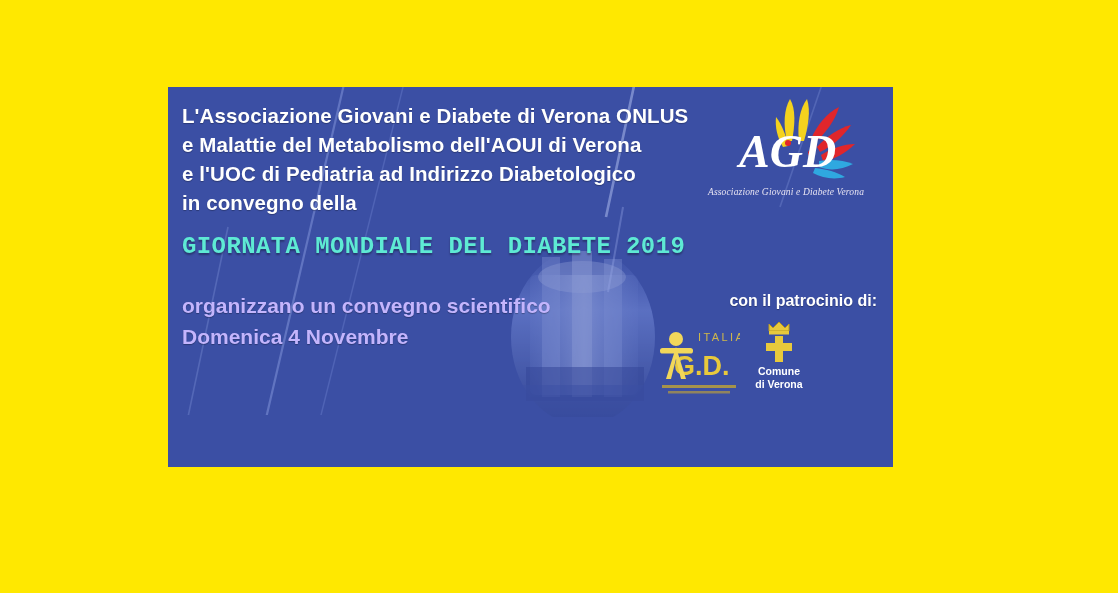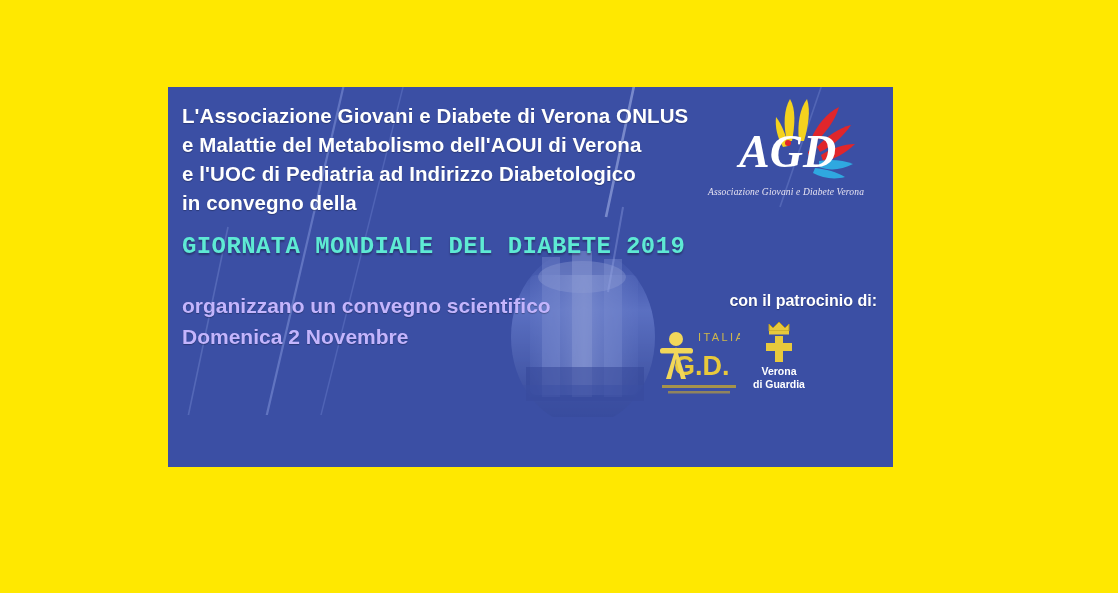--- a/index.html
+++ b/index.html
@@ -200,21 +200,21 @@
       <div>L'Associazione Giovani e Diabete di Verona ONLUS</div>
       <div>e Malattie del Metabolismo dell'AOUI di Verona</div>
       <div>e l'UOC di Pediatria ad Indirizzo Diabetologico</div>
       <div>in convegno della</div>
     </div>
 
     <div id="headline">GIORNATA MONDIALE DEL DIABETE 2019</div>
 
     <div id="details">
       <div>organizzano un convegno scientifico</div>
-      <div>Domenica 2 Novembre</div>
+      <div>Domenica 4 Novembre</div>
     </div>
 
     <div id="agd-logo">
       <svg class="agd-mark" viewBox="0 0 190 92" aria-hidden="true">
 
         <path d="M96 50 C92 34 93 18 99 8 C105 18 104 34 101 50 Z" fill="#F4D21E"></path>
         <path d="M108 50 C106 33 109 17 116 8 C120 20 117 36 113 50 Z" fill="#F4D21E"></path>
         <path d="M92 56 C86 46 84 36 85 26 C91 34 95 44 97 55 Z" fill="#F4D21E"></path>
 
         <path d="M120 48 C126 34 136 22 148 16 C144 30 134 43 124 51 Z" fill="#E0262B"></path>
@@ -254,22 +254,22 @@
       <div class="patron" id="patron-comune">
         <svg viewBox="0 0 58 46" width="58" height="46" aria-hidden="true">
 
           <path d="M19 12 L19 5 L23 9 L29 3 L35 9 L39 5 L39 12 Z" fill="#E8C93C" stroke="#B99A22" stroke-width="1"></path>
           <rect x="19" y="12" width="20" height="3.5" fill="#E8C93C"></rect>
 
           <rect x="25" y="17" width="8" height="26" fill="#E8C93C"></rect>
           <rect x="16" y="24" width="26" height="8" fill="#E8C93C"></rect>
         </svg>
         <div class="comune-caption">
-          <div>Verona</div>
-          <div>di Guardia</div>
+          <div>Comune</div>
+          <div>di Verona</div>
         </div>
       </div>
 
 
     </div>
 
   </div>
 </div>
 
 </body></html>

